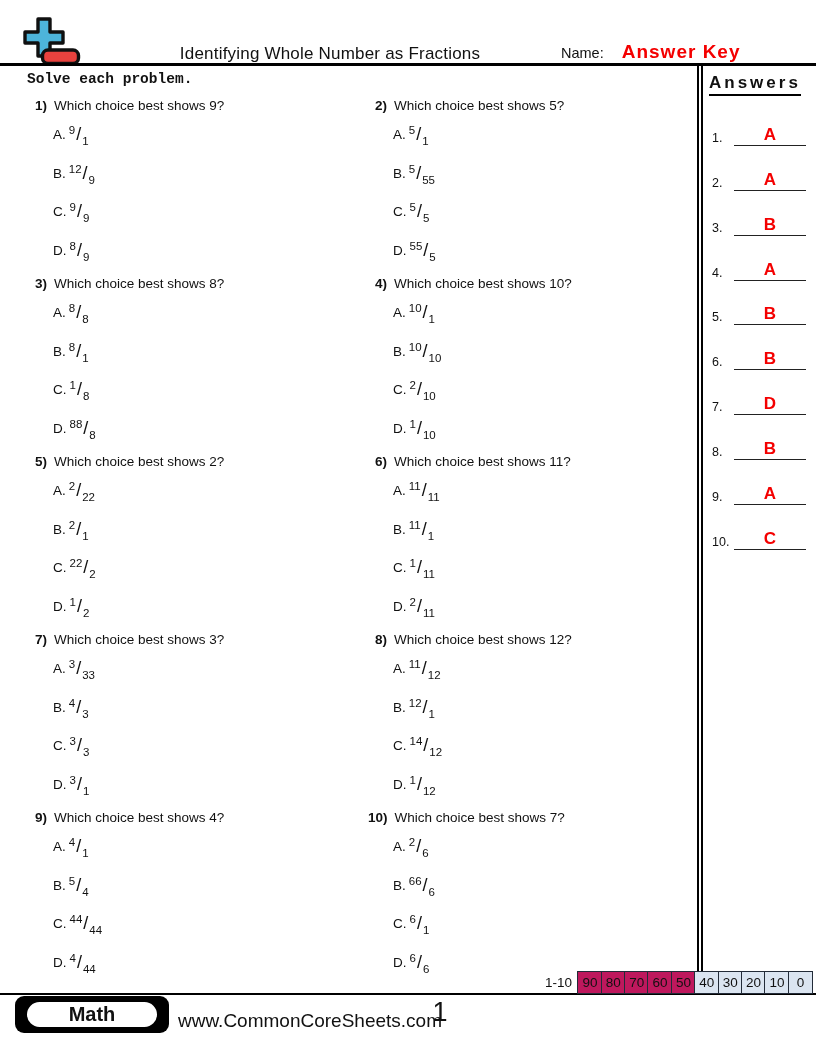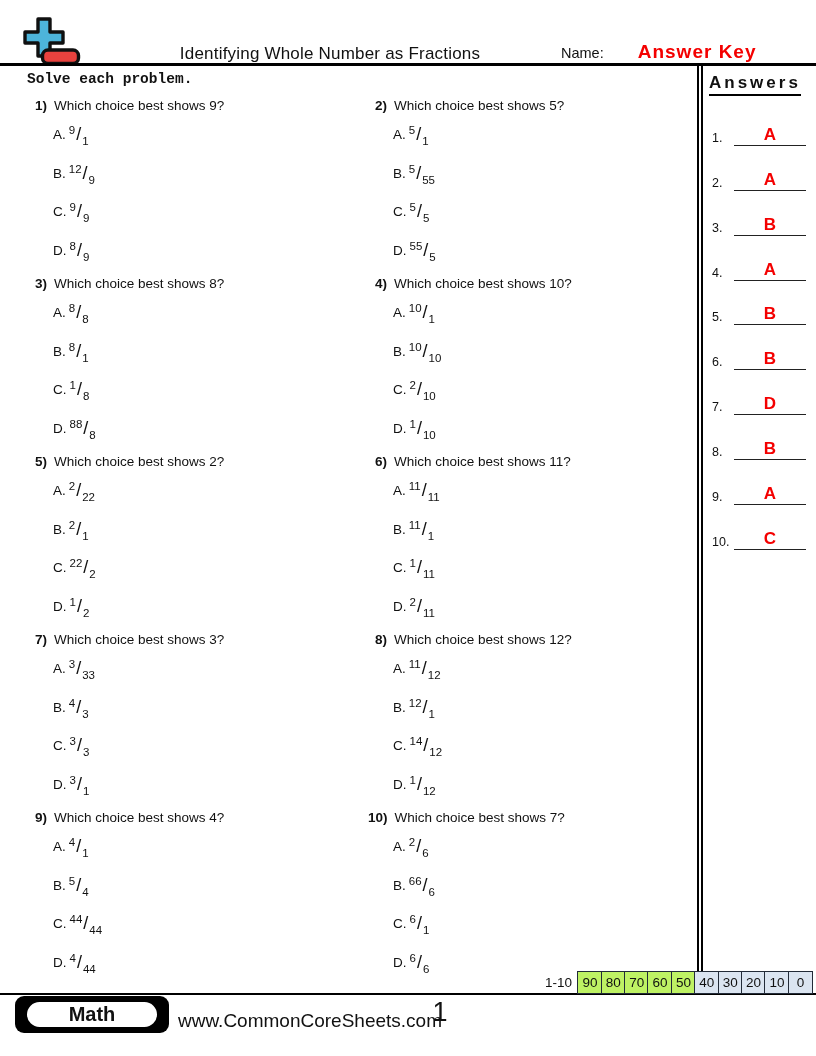--- a/index.html
+++ b/index.html
@@ -12,21 +12,21 @@
     font-family: "Liberation Sans", sans-serif;
     color: #111;
     overflow: hidden;
   }
   
   .logo { position: absolute; left: 22px; top: 16px; }
   .ws-title {
     position: absolute; left: 100px; top: 44px; width: 460px;
     text-align: center; font-size: 17px; letter-spacing: .2px;
   }
-  .name-row { position: absolute; left: 561px; top: 41px; display: flex; align-items: baseline; gap: 34px; }
+  .name-row { position: absolute; left: 561px; top: 41px; display: flex; align-items: baseline; gap: 18px; }
   .name-label { font-size: 14.5px; }
   .name-value { color: #f40000; font-weight: bold; font-size: 19px; letter-spacing: 1px; }
   .header-rule { position: absolute; left: 0; top: 63px; width: 816px; height: 3px; background: #000; }
 
   
   .instructions { position: absolute; left: 27px; top: 71px; font-size: 14.5px; font-weight: bold; font-family: Liberation Mono, monospace; }
   .problems-grid {
     position: absolute; left: 0; top: 95px; width: 690px;
     display: grid; grid-template-columns: 340px 340px; grid-auto-rows: 178px;
   }
@@ -69,21 +69,21 @@
     padding: 1px 0; width: 134px; text-align: center;
     font-size: 20px; font-weight: bold;
   }
   .site-url { position: absolute; left: 178px; top: 1010px; font-size: 19px; }
   .page-num { position: absolute; left: 390px; top: 997px; width: 100px; text-align: center; font-size: 27px; }
   .score-table { position: absolute; right: 3px; top: 971px; display: flex; height: 23px; }
   .score-label { font-size: 13.5px; align-self: center; margin-right: 7px; }
   .score-cell {
     width: 25.2px; border: 1.8px solid #222b38; margin-left: -1.8px;
     display: flex; align-items: center; justify-content: center;
-    font-size: 13.5px; background: #bef264;
+    font-size: 13.5px; background: #be185d;
   }
   .score-cell.hl { background: #dbe5f1; }
 </style>
 </head>
 <body>
 
 <div class="page">
 
   <div class="logo">
     <svg width="60" height="51" viewBox="0 0 60 51" aria-hidden="true">

